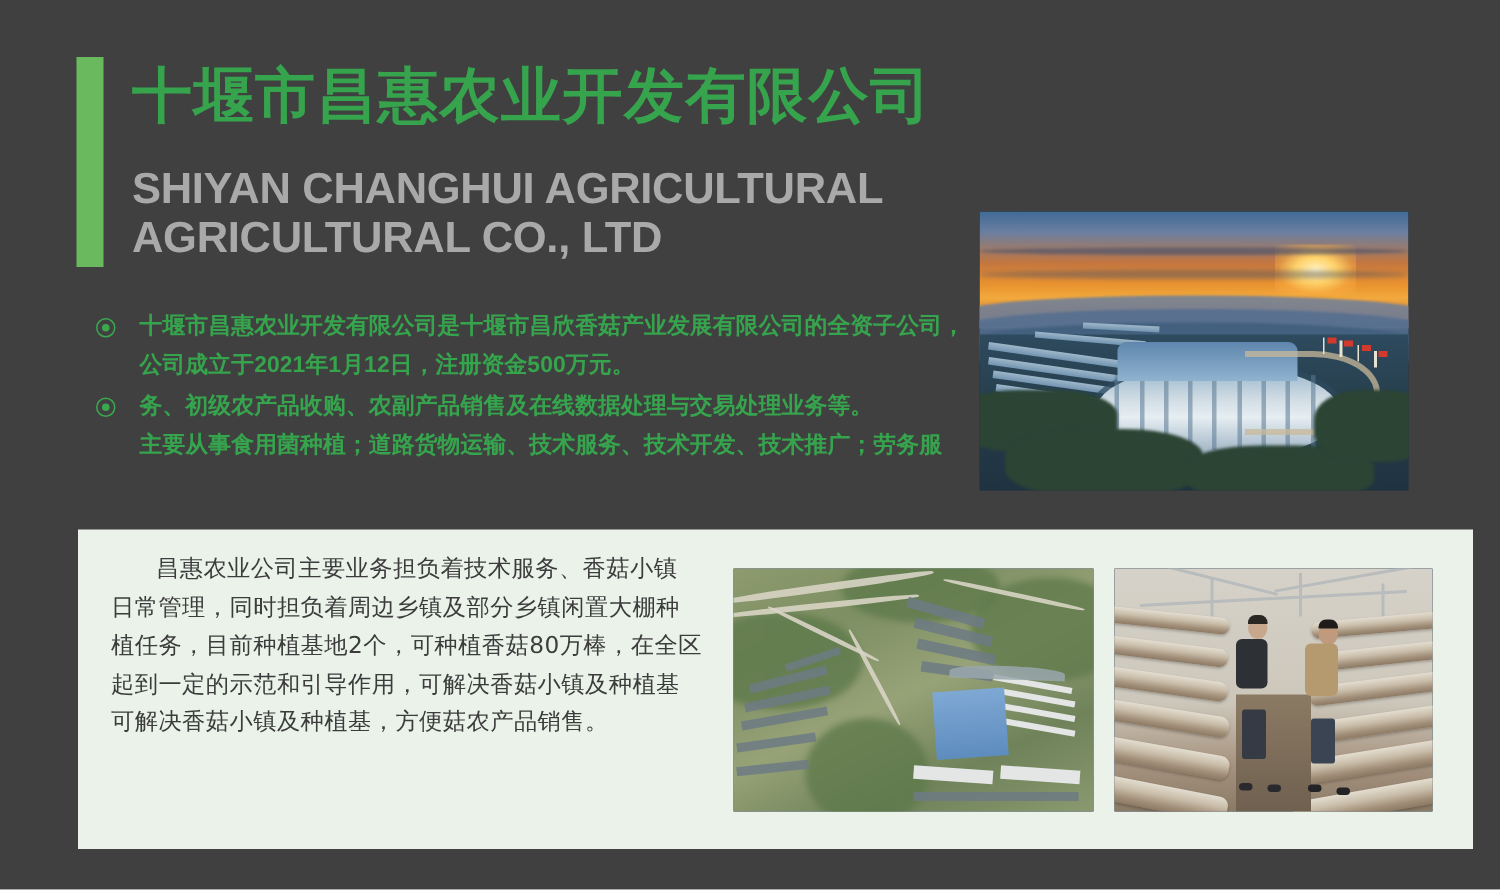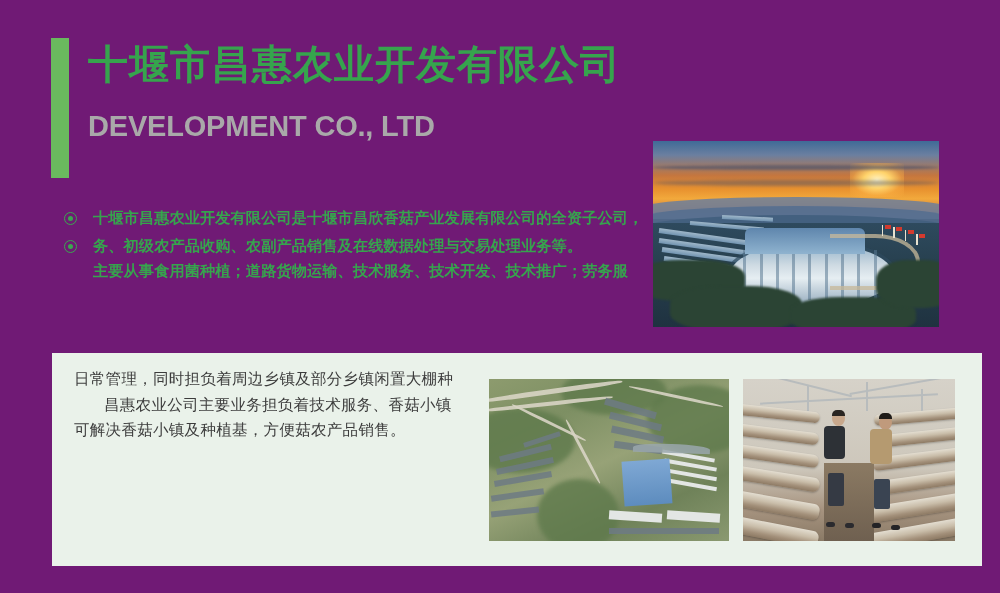--- a/index.html
+++ b/index.html
@@ -11,21 +11,21 @@
     width: 1000px;
     height: 593px;
     position: relative;
     overflow: hidden;
     font-family: "Liberation Sans", "DejaVu Sans", sans-serif;
   }
 
   .page {
     position: absolute;
     inset: 0;
-    background: #701a75;
+    background: #404040;
   }
 
   
   .header {
     position: absolute;
     left: 51px;
     top: 38px;
     width: 600px;
     height: 145px;
   }
@@ -297,30 +297,32 @@
 </style>
 </head>
 <body>
 
 <div class="page">
 
   <div class="header">
     <div class="accent-bar"></div>
     <div class="title-cn">十堰市昌惠农业开发有限公司</div>
     <div class="title-en">
-      <span class="en-l2">DEVELOPMENT CO., LTD</span>
+      <span class="en-l1">SHIYAN CHANGHUI AGRICULTURAL</span>
+      <span class="en-l2">AGRICULTURAL CO., LTD</span>
     </div>
   </div>
 
   <div class="bullets">
 
     <div class="bullet-row">
       <span class="bullet-marker"></span>
       <div class="bullet-text">
         <span class="ln">十堰市昌惠农业开发有限公司是十堰市昌欣香菇产业发展有限公司的全资子公司，</span>
+        <span class="ln">公司成立于2021年1月12日，注册资金500万元。</span>
       </div>
     </div>
 
     <div class="bullet-row">
       <span class="bullet-marker"></span>
       <div class="bullet-text">
         <span class="ln">务、初级农产品收购、农副产品销售及在线数据处理与交易处理业务等。</span>
         <span class="ln">主要从事食用菌种植；道路货物运输、技术服务、技术开发、技术推广；劳务服</span>
       </div>
     </div>
@@ -368,22 +370,24 @@
     <div class="flag" style="left:93%;top:50%;"></div>
 
     <div class="veg" style="left:-6%;top:64%;width:38%;height:22%;"></div>
     <div class="veg" style="left:6%;top:78%;width:46%;height:24%;"></div>
     <div class="veg" style="left:48%;top:84%;width:44%;height:20%;"></div>
     <div class="veg" style="left:78%;top:64%;width:28%;height:26%;"></div>
   </div>
 
   <div class="lower-panel">
     <div class="para">
+      <span class="pl first">昌惠农业公司主要业务担负着技术服务、香菇小镇</span>
       <span class="pl">日常管理，同时担负着周边乡镇及部分乡镇闲置大棚种</span>
-      <span class="pl first">昌惠农业公司主要业务担负着技术服务、香菇小镇</span>
+      <span class="pl">植任务，目前种植基地2个，可种植香菇80万棒，在全区</span>
+      <span class="pl">起到一定的示范和引导作用，可解决香菇小镇及种植基</span>
       <span class="pl">可解决香菇小镇及种植基，方便菇农产品销售。</span>
     </div>
   </div>
 
   <div class="photo photo-town">
     <div class="town-base"></div>
 
     <div class="town-hill" style="left:-10%;top:18%;width:46%;height:40%;"></div>
     <div class="town-hill" style="left:30%;top:-6%;width:44%;height:28%;"></div>
     <div class="town-hill" style="left:66%;top:4%;width:44%;height:42%;"></div>

